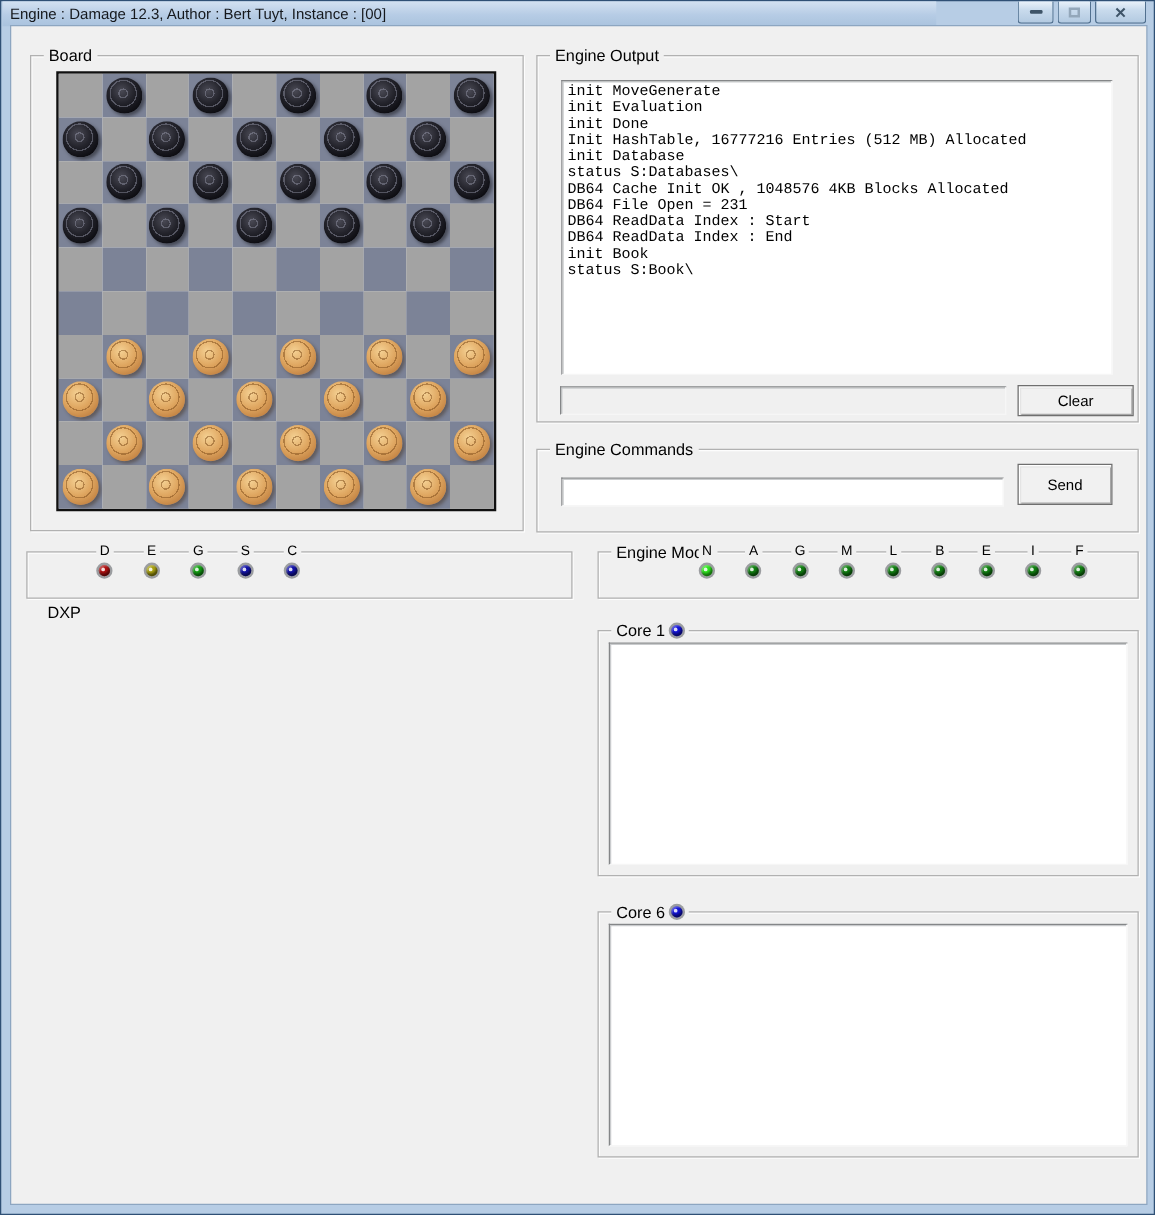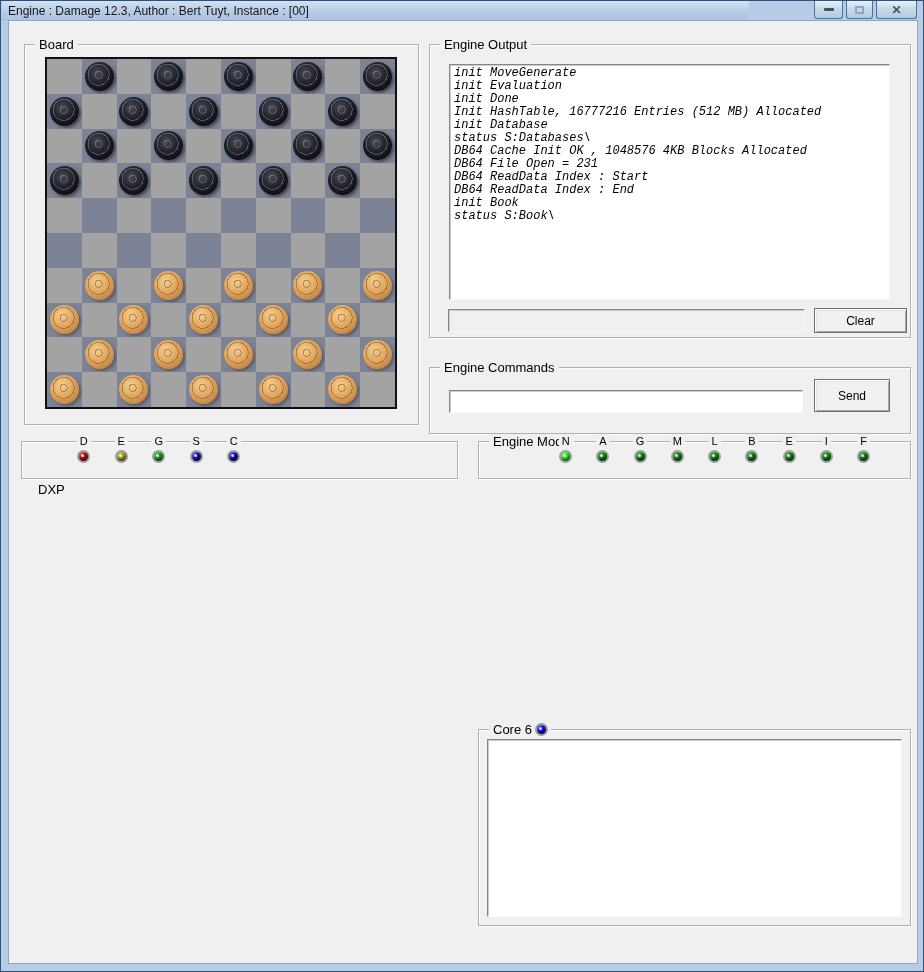--- a/index.html
+++ b/index.html
@@ -67,21 +67,21 @@
     background:
       repeating-radial-gradient(circle at 47% 44%, rgba(125,75,25,0) 0 3px, rgba(125,75,25,.5) 3px 4px, rgba(0,0,0,0) 4px 7px),
       radial-gradient(circle at 40% 34%, #f4d092 0%, #dfa660 45%, #c28242 80%, #a76b31 100%);
     box-shadow:2px 2px 3px rgba(60,40,20,.45);
   }
   .log-area {
     position:absolute; left:19px; top:19px; width:441px; height:236px;
     font-family:"Liberation Mono", monospace; font-size:12px; line-height:13px;
     padding:2px 0 0 4px; overflow:hidden; white-space:pre;
   }
-  .log-line { height:13px;font-style:italic; }
+  .log-line { height:13px; }
   .field { position:absolute; font-family:"Liberation Mono", monospace; font-size:12px; padding:2px 4px; outline:none; }
   .btn {
     position:absolute; background:#f1f1f1; border:1px solid #6f6f6f;
     box-shadow: inset 1px 1px 0 #ffffff, inset 2px 2px 0 #e4e4e4, inset -1px -1px 0 #a6a6a6;
     font-family:"Liberation Sans", sans-serif; font-size:12px; color:#000;
     display:flex; align-items:center; justify-content:center; cursor:default;
   }
   .led {
     display:inline-block; width:9px; height:9px; border-radius:50%; position:relative;
     box-shadow: inset -1px -2px 2px rgba(0,0,0,.55), inset 1px 1px 1px rgba(255,255,255,.3), 0 0 0 2px #9b9da0;
@@ -306,21 +306,21 @@
       </div>
   </div>
 
   <div class="groupbox" style="left:428px; top:43px; width:482px; height:294px;">
     <span class="gb-label">Engine Output</span>
     <div class="sunken log-area"><div class="log-line">init MoveGenerate</div><div class="log-line">init Evaluation</div><div class="log-line">init Done</div><div class="log-line">Init HashTable, 16777216 Entries (512 MB) Allocated</div><div class="log-line">init Database</div><div class="log-line">status S:Databases\</div><div class="log-line">DB64 Cache Init OK , 1048576 4KB Blocks Allocated</div><div class="log-line">DB64 File Open = 231</div><div class="log-line">DB64 ReadData Index : Start</div><div class="log-line">DB64 ReadData Index : End</div><div class="log-line">init Book</div><div class="log-line">status S:Book\</div></div>
     <input class="sunken field" style="left: 18px; top: 264px; width: 357px; height: 23px; background: rgb(240, 240, 240);" readonly="" value="">
     <div class="btn" style="left:384px; top:263px; width:93px; height:25px;">Clear</div>
   </div>
 
-  <div class="groupbox" style="left:428px; top:358px; width:482px; height:67px;margin-top:8px;">
+  <div class="groupbox" style="left:428px; top:358px; width:482px; height:67px;">
     <span class="gb-label">Engine Commands</span>
     <input class="sunken field" style="left: 19px; top: 22px; width: 354px; height: 23px;" value="">
     <div class="btn" style="left:384px; top:11px; width:76px; height:33px;">Send</div>
   </div>
 
   <div class="groupbox" style="left:20px; top:440px; width:437px; height:38px;">
     <span class="gb-label" style="left:12px;margin-top:48px;">DXP</span>
     <div class="ind-row" style="left:43px;">
         <div class="ind-col" style="width: 37.5px;">
           <span class="ind-letter">D</span>
@@ -381,20 +381,25 @@
           <span class="led" style="background-color: rgb(17, 128, 17);"></span>
         </div>
         <div class="ind-col" style="width: 37.25px;">
           <span class="ind-letter">F</span>
           <span class="led" style="background-color: rgb(17, 128, 17);"></span>
         </div>
       </div>
   </div>
 
 
+  <div class="groupbox" style="left:477px; top:503px; width:433px; height:197px;">
+    <span class="gb-label">Core 1</span>
+    <span class="led core-led" style="background-color: rgb(18, 18, 216);"></span>
+    <div class="sunken core-text"></div>
+  </div>
 
 
   <div class="groupbox" style="left:477px; top:728px; width:433px; height:197px;">
     <span class="gb-label">Core 6</span>
     <span class="led core-led" style="background-color: rgb(18, 18, 216);"></span>
     <div class="sunken core-text"></div>
   </div>
 
 </div>
 

